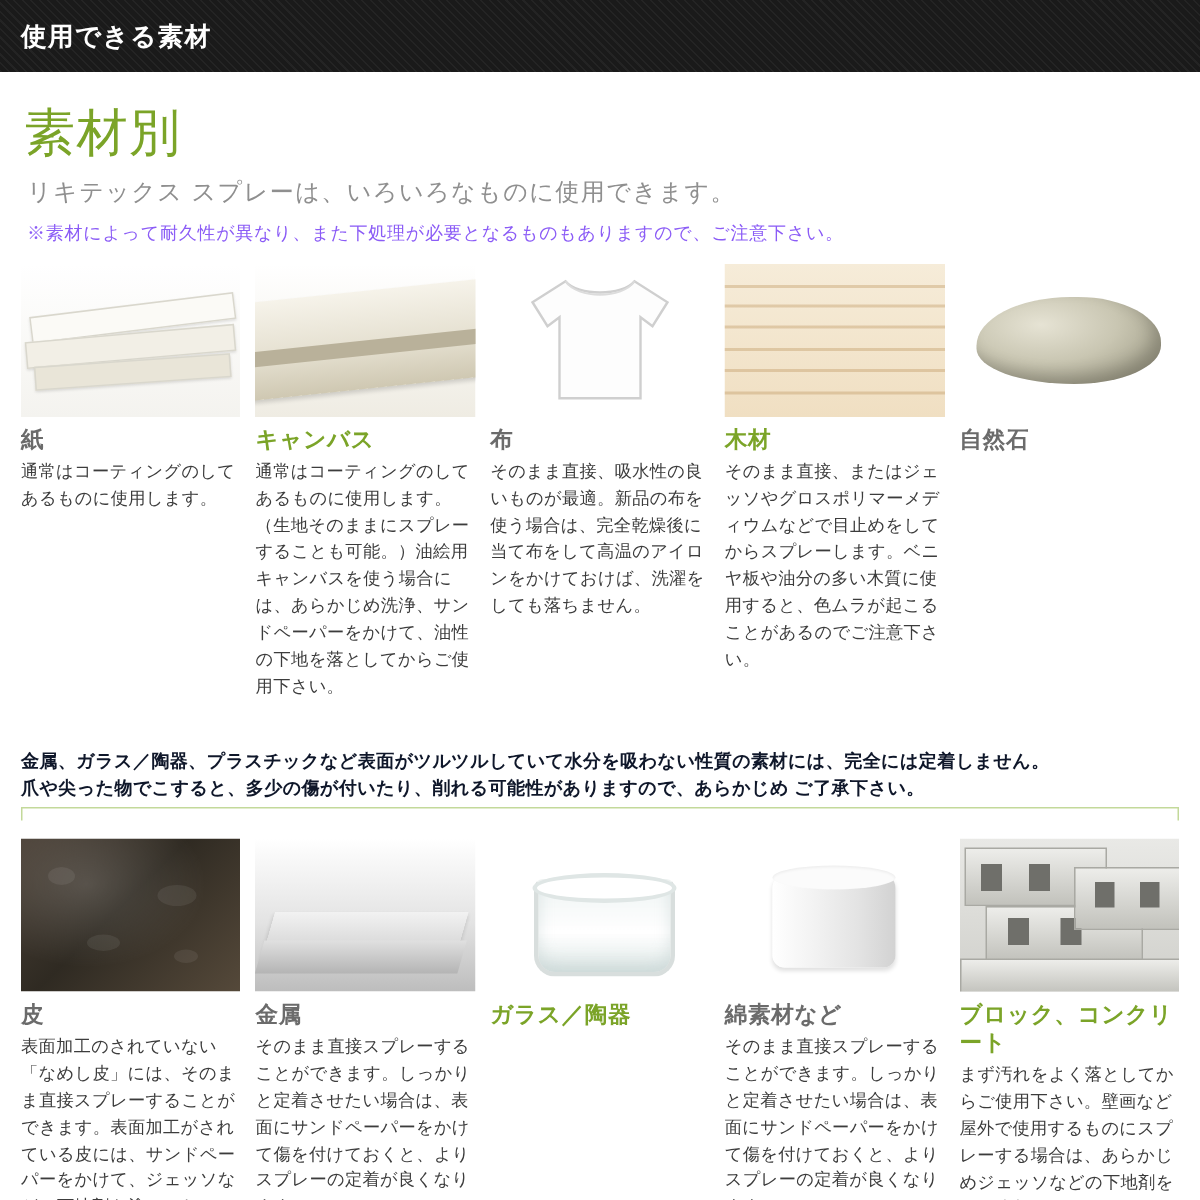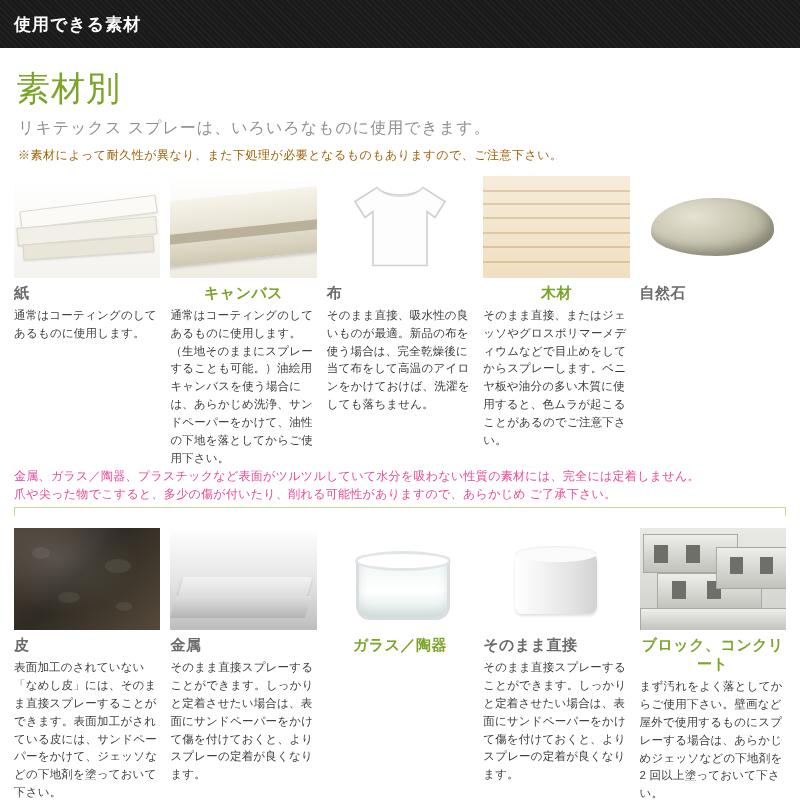--- a/index.html
+++ b/index.html
@@ -50,21 +50,21 @@
     letter-spacing: 1px;
   }
   .section-lead {
     font-size: 16px;
     color: #8f8f8f;
     margin: 6px 0 0 4px;
     letter-spacing: 1px;
   }
   .section-note {
     font-size: 12px;
-    color: #a16207;
+    color: #8b5cf6;
     margin: 8px 0 0 4px;
     letter-spacing: 0.5px;
   }
 
   
   .grid {
     display: grid;
     grid-template-columns: repeat(5, 1fr);
     column-gap: 10px;
     margin-top: 12px;
@@ -85,42 +85,42 @@
   }
   .card-label {
     font-size: 15px;
     font-weight: bold;
     margin-top: 6px;
     color: #4b4b4b;
     letter-spacing: 0.5px;
   }
   .card-label.green {
     color: #7ba428;
-    text-align: center;
   }
   .card-label.gray {
     color: #6b6b6b;
   }
   .card-body {
     font-size: 11.5px;
     line-height: 1.55;
     color: #3c3c3c;
     margin-top: 4px;
     letter-spacing: 0.2px;
   }
 
   
   .caution {
-    margin-top: 0;
+    margin-top: 31px;
     font-size: 12px;
     line-height: 1.5;
-    color: #ec4899;
+    color: #0f172a;
     letter-spacing: 0.3px;
     position: relative;
     padding-bottom: 6px;
+    font-weight: bold;
   }
   .caution-rule {
     border-top: 1px solid #c3d99a;
     border-left: 1px solid #c3d99a;
     border-right: 1px solid #c3d99a;
     height: 8px;
     margin-top: 4px;
   }
 
   
@@ -354,21 +354,21 @@
       <div class="card-label green">ガラス／陶器</div>
     </div>
 
     <div class="card">
       <div class="thumb">
         <div class="art art-plastic">
           <div class="cap"></div>
           <div class="top"></div>
         </div>
       </div>
-      <div class="card-label gray">そのまま直接</div>
+      <div class="card-label gray">綿素材など</div>
       <div class="card-body">そのまま直接スプレーすることができます。しっかりと定着させたい場合は、表面にサンドペーパーをかけて傷を付けておくと、よりスプレーの定着が良くなります。</div>
     </div>
 
     <div class="card">
       <div class="thumb">
         <div class="art art-block">
           <div class="blk" style="left:2%;top:6%;width:64%;height:36%"></div>
           <div class="hole" style="left:10%;top:16%;width:14px;height:18px"></div>
           <div class="hole" style="left:32%;top:16%;width:14px;height:18px"></div>
           <div class="blk" style="left:12%;top:44%;width:70%;height:34%"></div>

